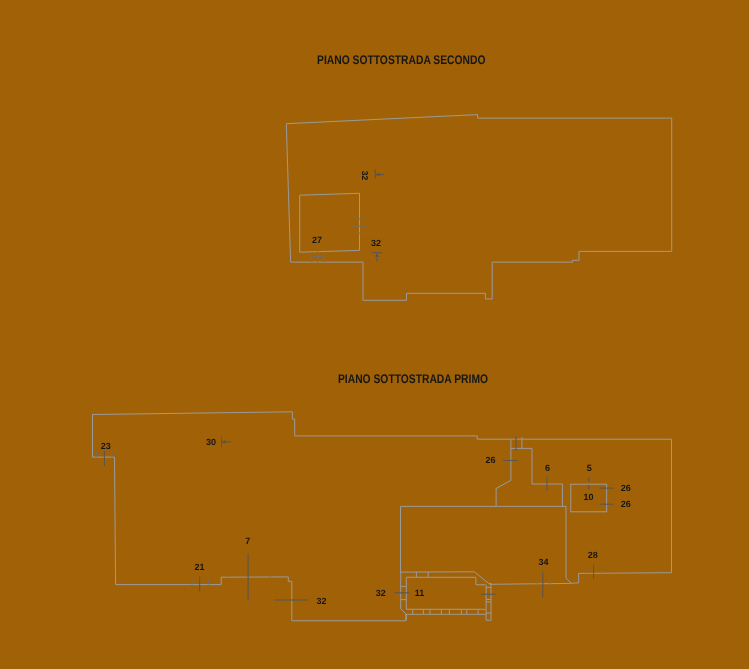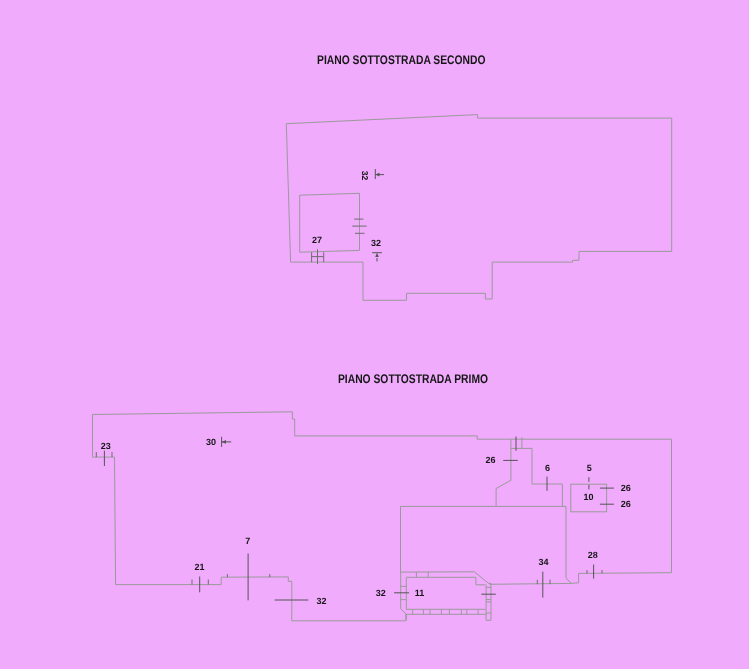--- a/index.html
+++ b/index.html
@@ -1,16 +1,16 @@
 <!DOCTYPE html>
 <html><head>
 <meta charset="utf-8">
 <style>
   html,body{margin:0;padding:0;background:#ffffff;}
-  .page{position:relative;width:749px;height:669px;background:#f0abfc;overflow:hidden;filter:grayscale(0.01%);}
+  .page{position:relative;width:749px;height:669px;background:#a16207;overflow:hidden;filter:grayscale(0.01%);}
   svg{display:block;}
   text{font-family:"Liberation Sans",sans-serif;fill:#161616;font-weight:bold;}
 </style>
 </head>
 <body>
 <div class="page">
 <svg width="749" height="669" viewBox="0 0 749 669" fill="none" text-rendering="geometricPrecision">
 
 <text x="317" y="64" font-size="12.5" textLength="168.5" lengthAdjust="spacingAndGlyphs">PIANO SOTTOSTRADA SECONDO</text>
 

